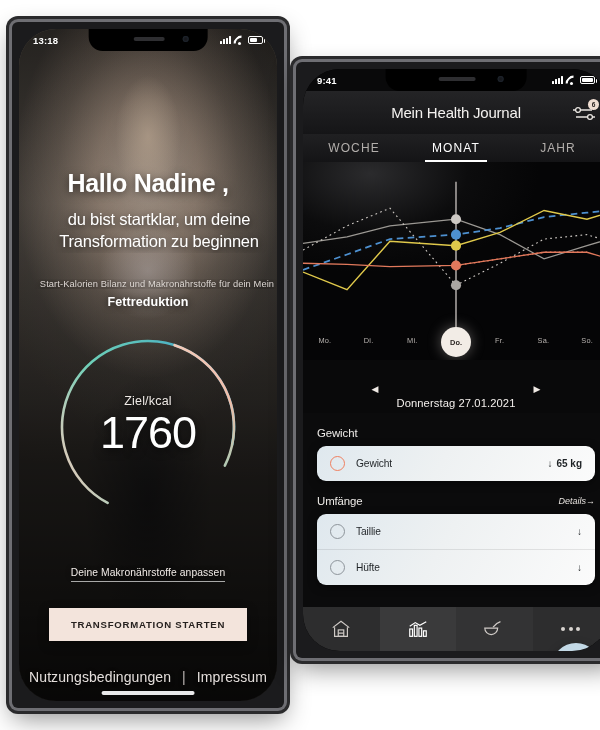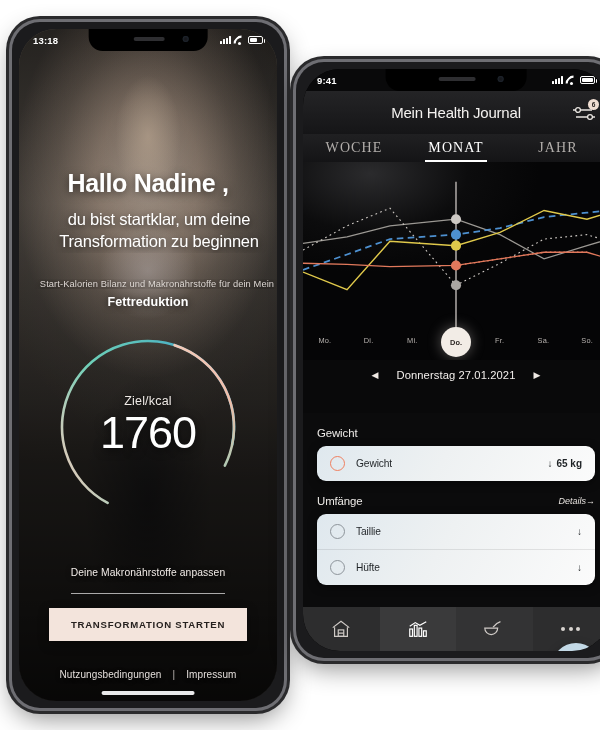--- a/index.html
+++ b/index.html
@@ -8,21 +8,21 @@
     font-family:"Liberation Sans", sans-serif;
     background:#ffffff;
     overflow:hidden;
     position:relative;
   }
   .stage { position:absolute; inset:0; }
 
   
   .phone {
     position:absolute;
-    border-radius:28px;
+    border-radius:6px;
     background:#1b1b1d;
     box-shadow:0 0 0 3px #6e6e73, 0 0 0 6px #2a2a2c, 0 10px 26px rgba(0,0,0,.45);
     overflow:hidden;
   }
   .phone-inner {
     position:absolute; inset:7px;
     border-radius:37px;
     overflow:hidden;
     background:#000;
   }
@@ -140,31 +140,31 @@
   .macro + .macro { border-left:1px solid rgba(255,255,255,.32); }
   .macro-k { font-size:6.4px; color:#d8d2ce; letter-spacing:.1px; margin-bottom:1px; text-shadow:0 1px 4px rgba(0,0,0,.8); }
   .macro-v { font-size:17px; font-weight:500; letter-spacing:-.3px; text-shadow:0 1px 6px rgba(0,0,0,.7); }
 
   .adjust-link {
     position:absolute; top:538px; left:0; right:0;
     font-size:10.3px; color:#f2ece8; letter-spacing:.1px;
     padding-bottom:4px;
     text-shadow:0 1px 5px rgba(0,0,0,.7);
   }
-  .adjust-link span { border-bottom:1px solid rgba(255,255,255,.65); padding-bottom:15px; }
+  .adjust-link span { border-bottom:1px solid rgba(255,255,255,.65); padding-bottom:3px; }
   .cta {
     position:absolute; top:579px; left:30px; right:30px;
     height:33px; background:#f3e4dc; color:#26211f;
     font-size:9.6px; font-weight:bold; letter-spacing:.75px;
     display:flex; align-items:center; justify-content:center;
     box-shadow:0 3px 10px rgba(0,0,0,.38);
   }
   .legal {
     position:absolute; top:640px; left:0; right:0;
-    font-size:10px; color:#e4dedb; letter-spacing:.1px;
+    font-size:14px; color:#e4dedb; letter-spacing:.1px;
     display:flex; align-items:center; justify-content:center; gap:11px;
     text-shadow:0 1px 4px rgba(0,0,0,.75);
   }
   .legal .bar { color:#bdb7b4; }
 
   
   #phone-right { left:296px; top:62px; width:320px; height:596px; }
   .rp { position:absolute; inset:0; background:#09090a; color:#fff; }
   .rp-head {
     position:absolute; top:22px; left:0; right:0; height:43px;
@@ -179,21 +179,21 @@
     background:#f0ded2; color:#2b2522;
     font-size:6.6px; font-weight:bold;
     display:flex; align-items:center; justify-content:center;
   }
   .rp-tabs {
     position:absolute; top:65px; left:0; right:0; height:28px;
     display:flex; background:linear-gradient(180deg,#202022 0%,#141416 100%);
   }
   .rp-tab {
     flex:1; display:flex; align-items:center; justify-content:center;
-    font-size:14px; letter-spacing:1.1px; color:#b2aeab; position:relative;font-family:Liberation Serif, serif;
+    font-size:12px; letter-spacing:1.1px; color:#b2aeab; position:relative;
   }
   .rp-tab.active { color:#fff; }
   .rp-tab.active::after {
     content:""; position:absolute; bottom:0; left:20%; right:20%;
     height:1.6px; background:#fff;
   }
 
   .chart-area {
     position:absolute; top:93px; left:0; right:0; height:198px;
     background:radial-gradient(ellipse 55% 50% at 22% 6%, #2b2b2d 0%, #0c0c0d 58%, #050506 100%);
@@ -211,21 +211,21 @@
     display:flex; align-items:center; justify-content:center;
     font-size:7.4px; font-weight:bold; color:#2a2523;
     box-shadow:0 0 14px rgba(242,236,230,.35);
   }
 
   .datenav {
     position:absolute; top:300px; left:0; right:0;
     display:flex; align-items:center; justify-content:center; gap:18px;
   }
   .datenav .arrow { font-size:9px; color:#efe9e4; }
-  .datenav .dlabel { font-size:11.2px; color:#f3efec; letter-spacing:.1px; }
+  .datenav .dlabel { font-size:11.2px; color:#f3efec; letter-spacing:.1px;margin-top:28px; }
   .checkin {
     position:absolute; top:321px; left:0; right:0; text-align:center;
     font-size:7.7px; color:#bdb8b4; letter-spacing:.1px;
   }
 
   .rp-body { position:absolute; top:344px; left:0; right:0; bottom:44px; background:#0b0b0c; }
   .sec-head {
     display:flex; align-items:center; justify-content:space-between;
     padding:0 14px; margin-top:14px; margin-bottom:7px;
   }

